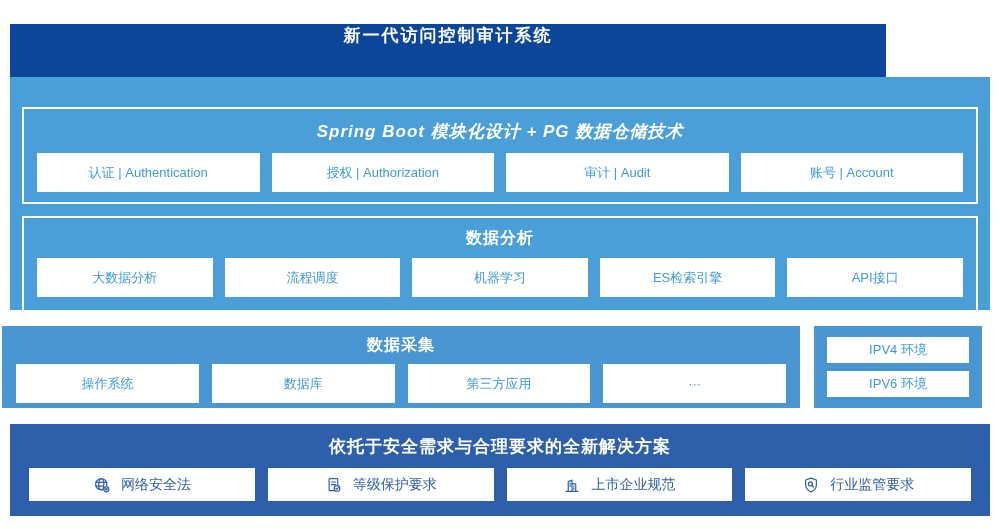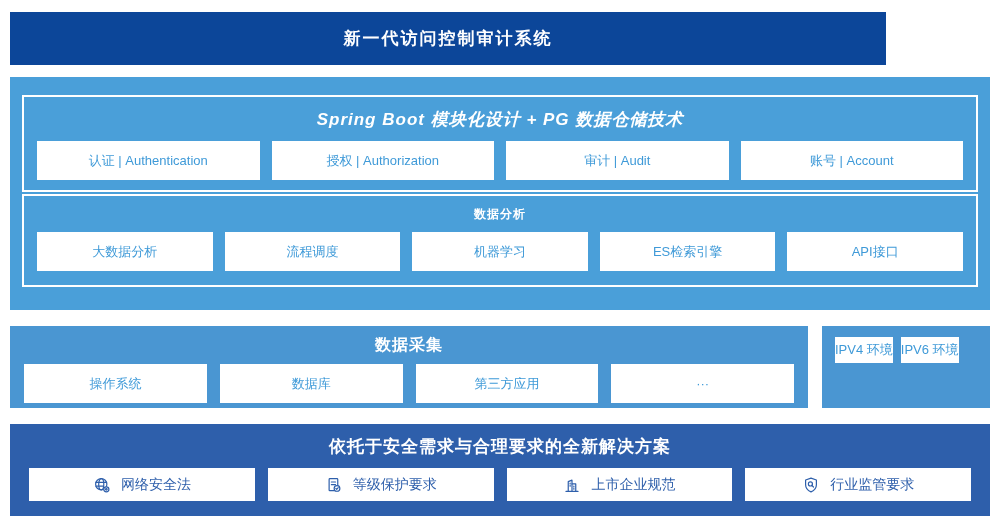--- a/index.html
+++ b/index.html
@@ -8,46 +8,46 @@
     --collection-bg:#4a96d2;
     --solution-bg:#2e5fab;
     --box-text-light:#3f9ad8;
     --box-text-dark:#2e5fab;
     --box-bg:#ffffff;
   }
   *{margin:0;padding:0;box-sizing:border-box;}
   body{background:#fff;font-family:"Liberation Sans","DejaVu Sans",sans-serif;}
   .canvas{position:relative;width:1000px;height:529px;background:#fff;overflow:hidden;}
 
-  .banner{position:absolute;left:10px;top:12px;width:876px;height:53px;
-    background:var(--banner-bg);display:flex;align-items:center;justify-content:center;}
+  .banner{position:absolute;left:10px;top:24px;width:876px;height:53px;
+    background:var(--banner-bg);display:flex;align-items:flex-start;justify-content:center;}
   .banner span{color:#fff;font-size:17px;font-weight:bold;letter-spacing:2px;}
 
   .platform{position:absolute;left:10px;top:77px;width:980px;height:233px;
     background:var(--platform-bg);padding:18px 12px 23px;
     display:flex;flex-direction:column;justify-content:space-between;}
-  .panel{border:2px solid #fff;padding:0 13px 10px;}
+  .panel{border:2px solid #fff;padding:0 13px 10px;margin-top:12px;}
   .panel-title{text-align:center;color:#fff;font-weight:bold;font-size:17px;
     padding:11px 0 10px;letter-spacing:1px;}
   .panel-title.italic{font-style:italic;}
-  .panel2 .panel-title{font-size:12px;padding:10px 0 9px;text-align:center;}
+  .panel2 .panel-title{font-size:16px;padding:10px 0 9px;text-align:center;}
   .panel2{padding-bottom:14px;}
 
   .row{display:flex;gap:12px;}
   .wbox{flex:1;height:39px;background:var(--box-bg);display:flex;align-items:center;
     justify-content:center;color:var(--box-text-light);font-size:13px;white-space:nowrap;}
 
-  .collect-row{position:absolute;left:10px;top:326px;width:980px;height:82px;
+  .collect-row{position:absolute;left:2px;top:326px;width:980px;height:82px;
     display:flex;gap:14px;}
   .collection{width:798px;background:var(--collection-bg);padding:5px 14px 12px;}
   .section-title{color:#fff;font-weight:bold;font-size:16px;text-align:center;
     padding:4px 0 8px;letter-spacing:1px;}
   .collection .row{gap:13px;}
   .env{flex:1;background:var(--collection-bg);padding:11px 13px;
-    display:flex;flex-direction:row;gap:8px;}
+    display:flex;flex-direction:column;gap:8px;}
   .env .wbox{flex:none;height:26px;}
 
   .solution{position:absolute;left:10px;top:424px;width:980px;height:92px;
     background:var(--solution-bg);padding:9px 19px 17px;}
   .solution .section-title{font-size:17px;padding:2px 0 10px;}
   .solution .row{gap:13px;}
   .wbox.dark{height:33px;color:var(--box-text-dark);font-size:14px;gap:10px;}
   .icon{display:inline-flex;width:18px;height:18px;}
   .icon svg{width:18px;height:18px;fill:none;stroke:var(--box-text-dark);
     stroke-width:1.6;stroke-linecap:round;stroke-linejoin:round;}

